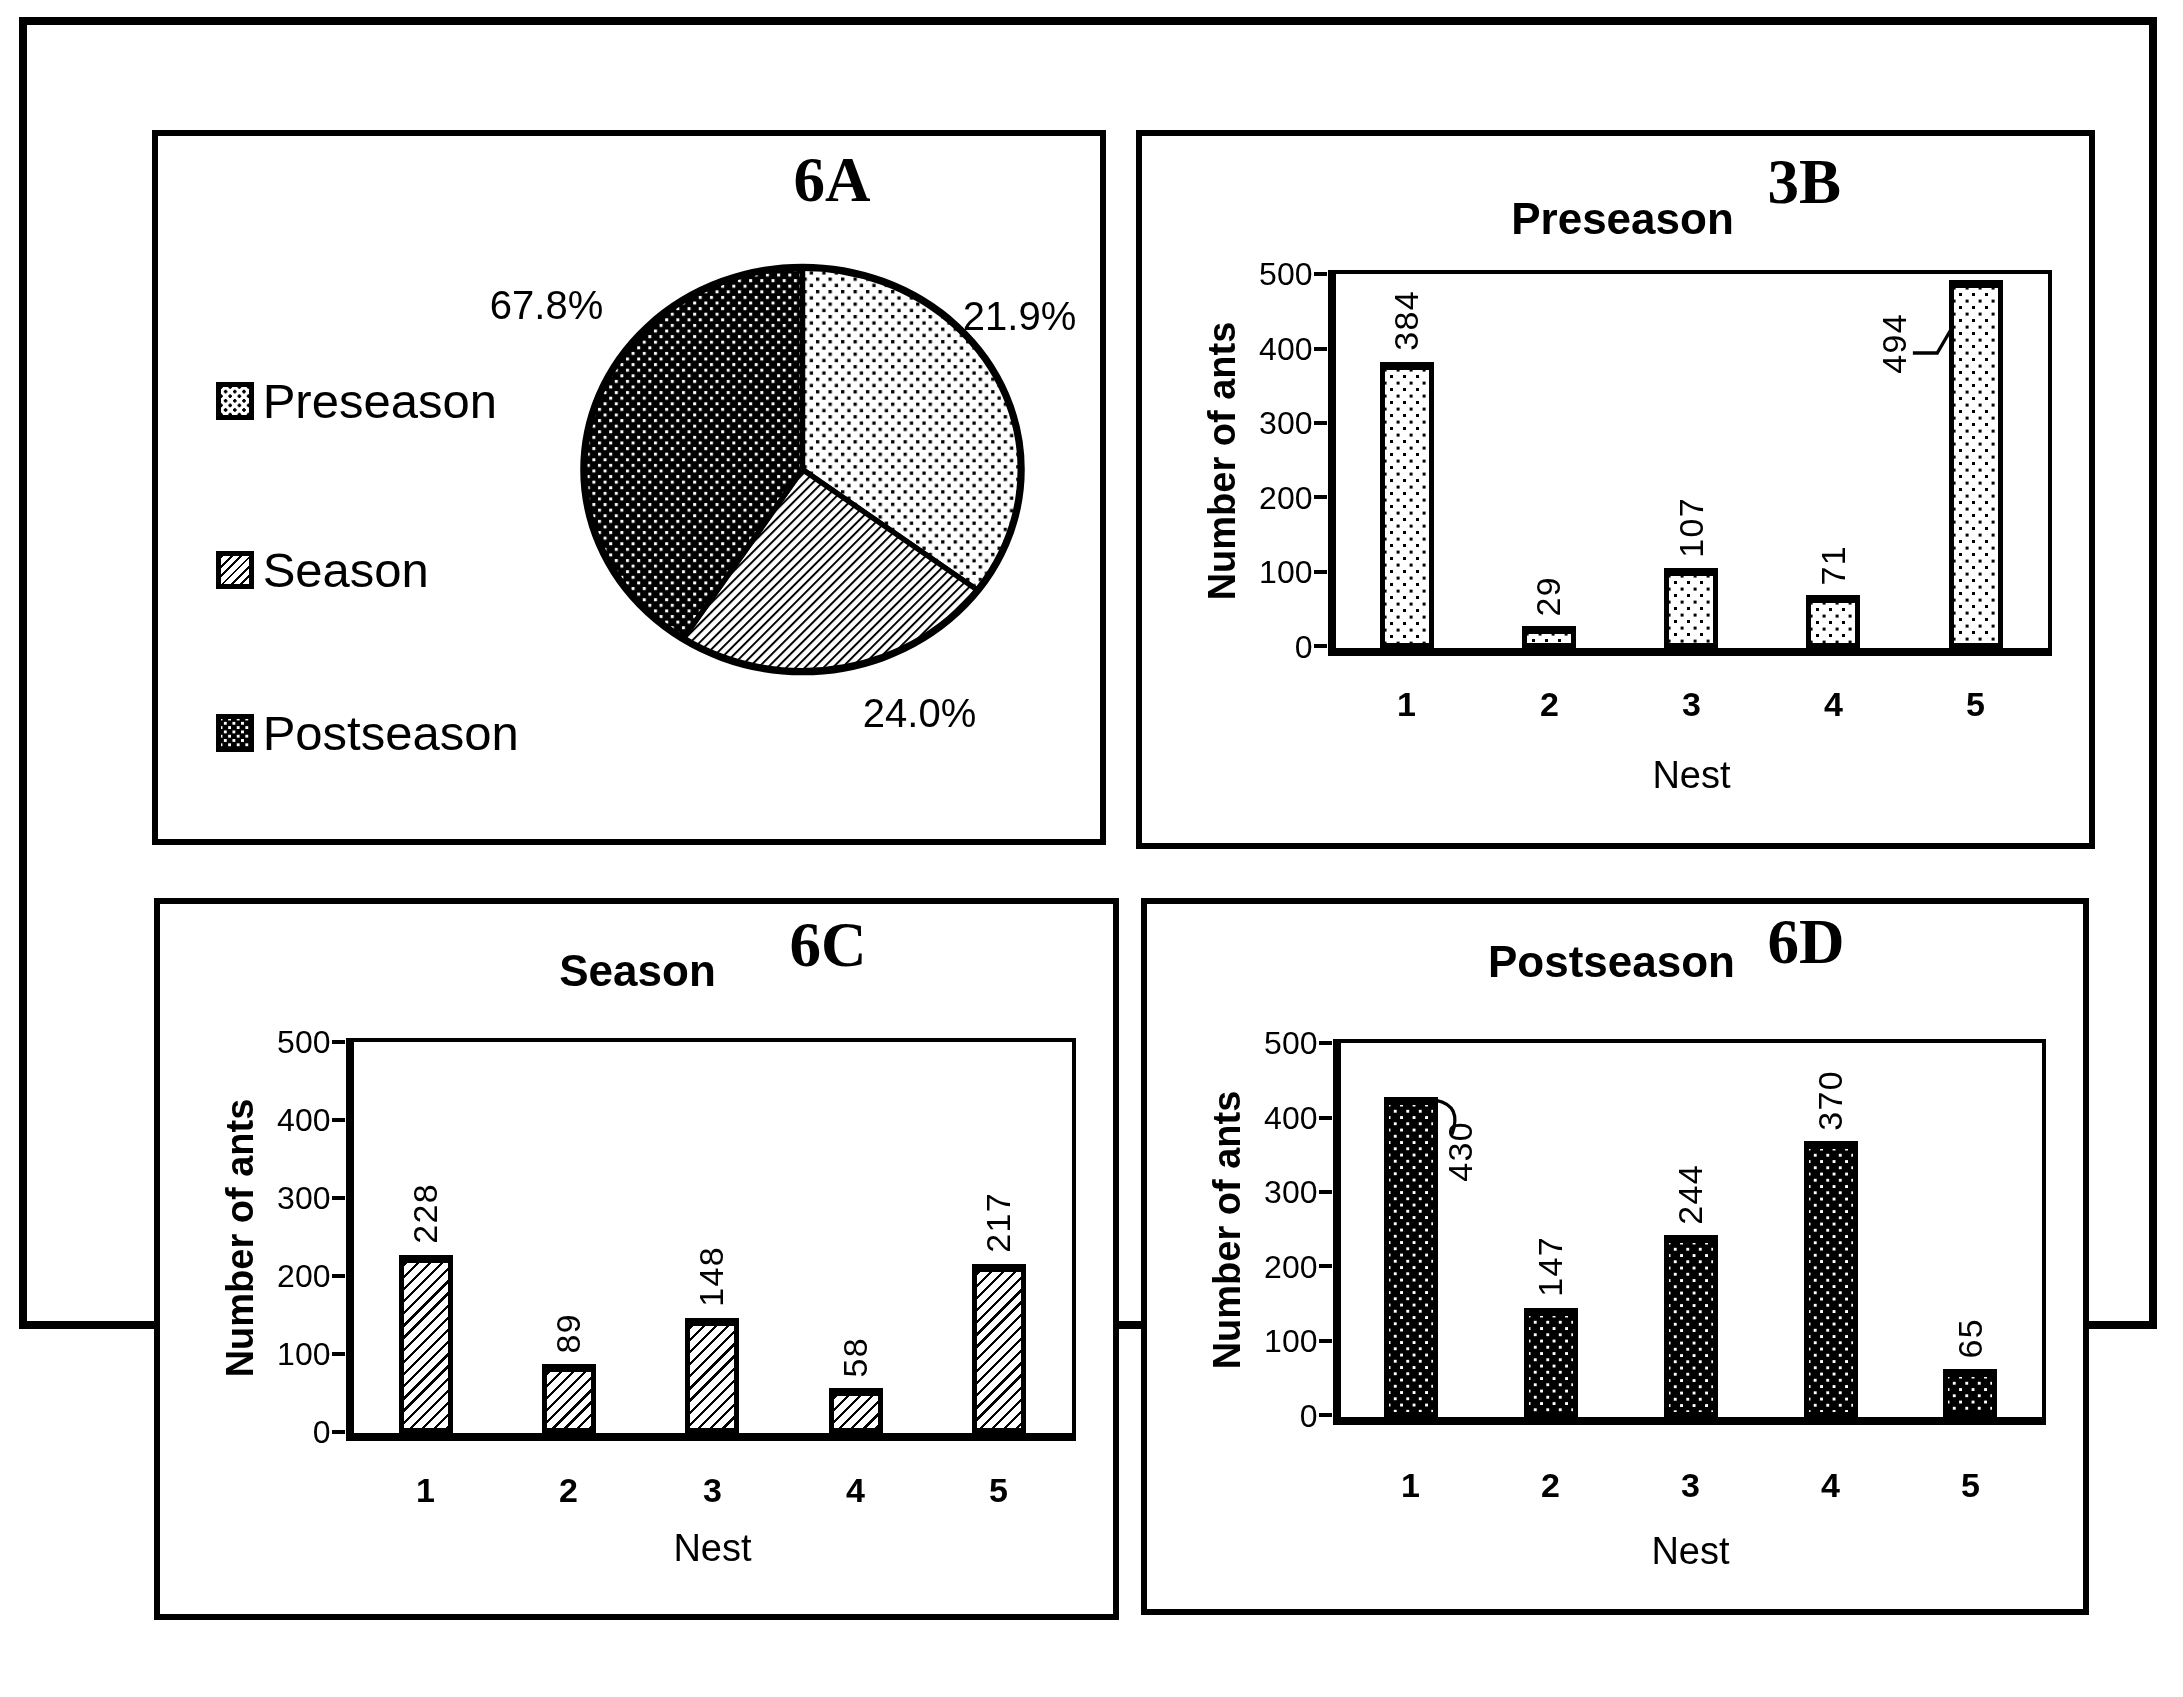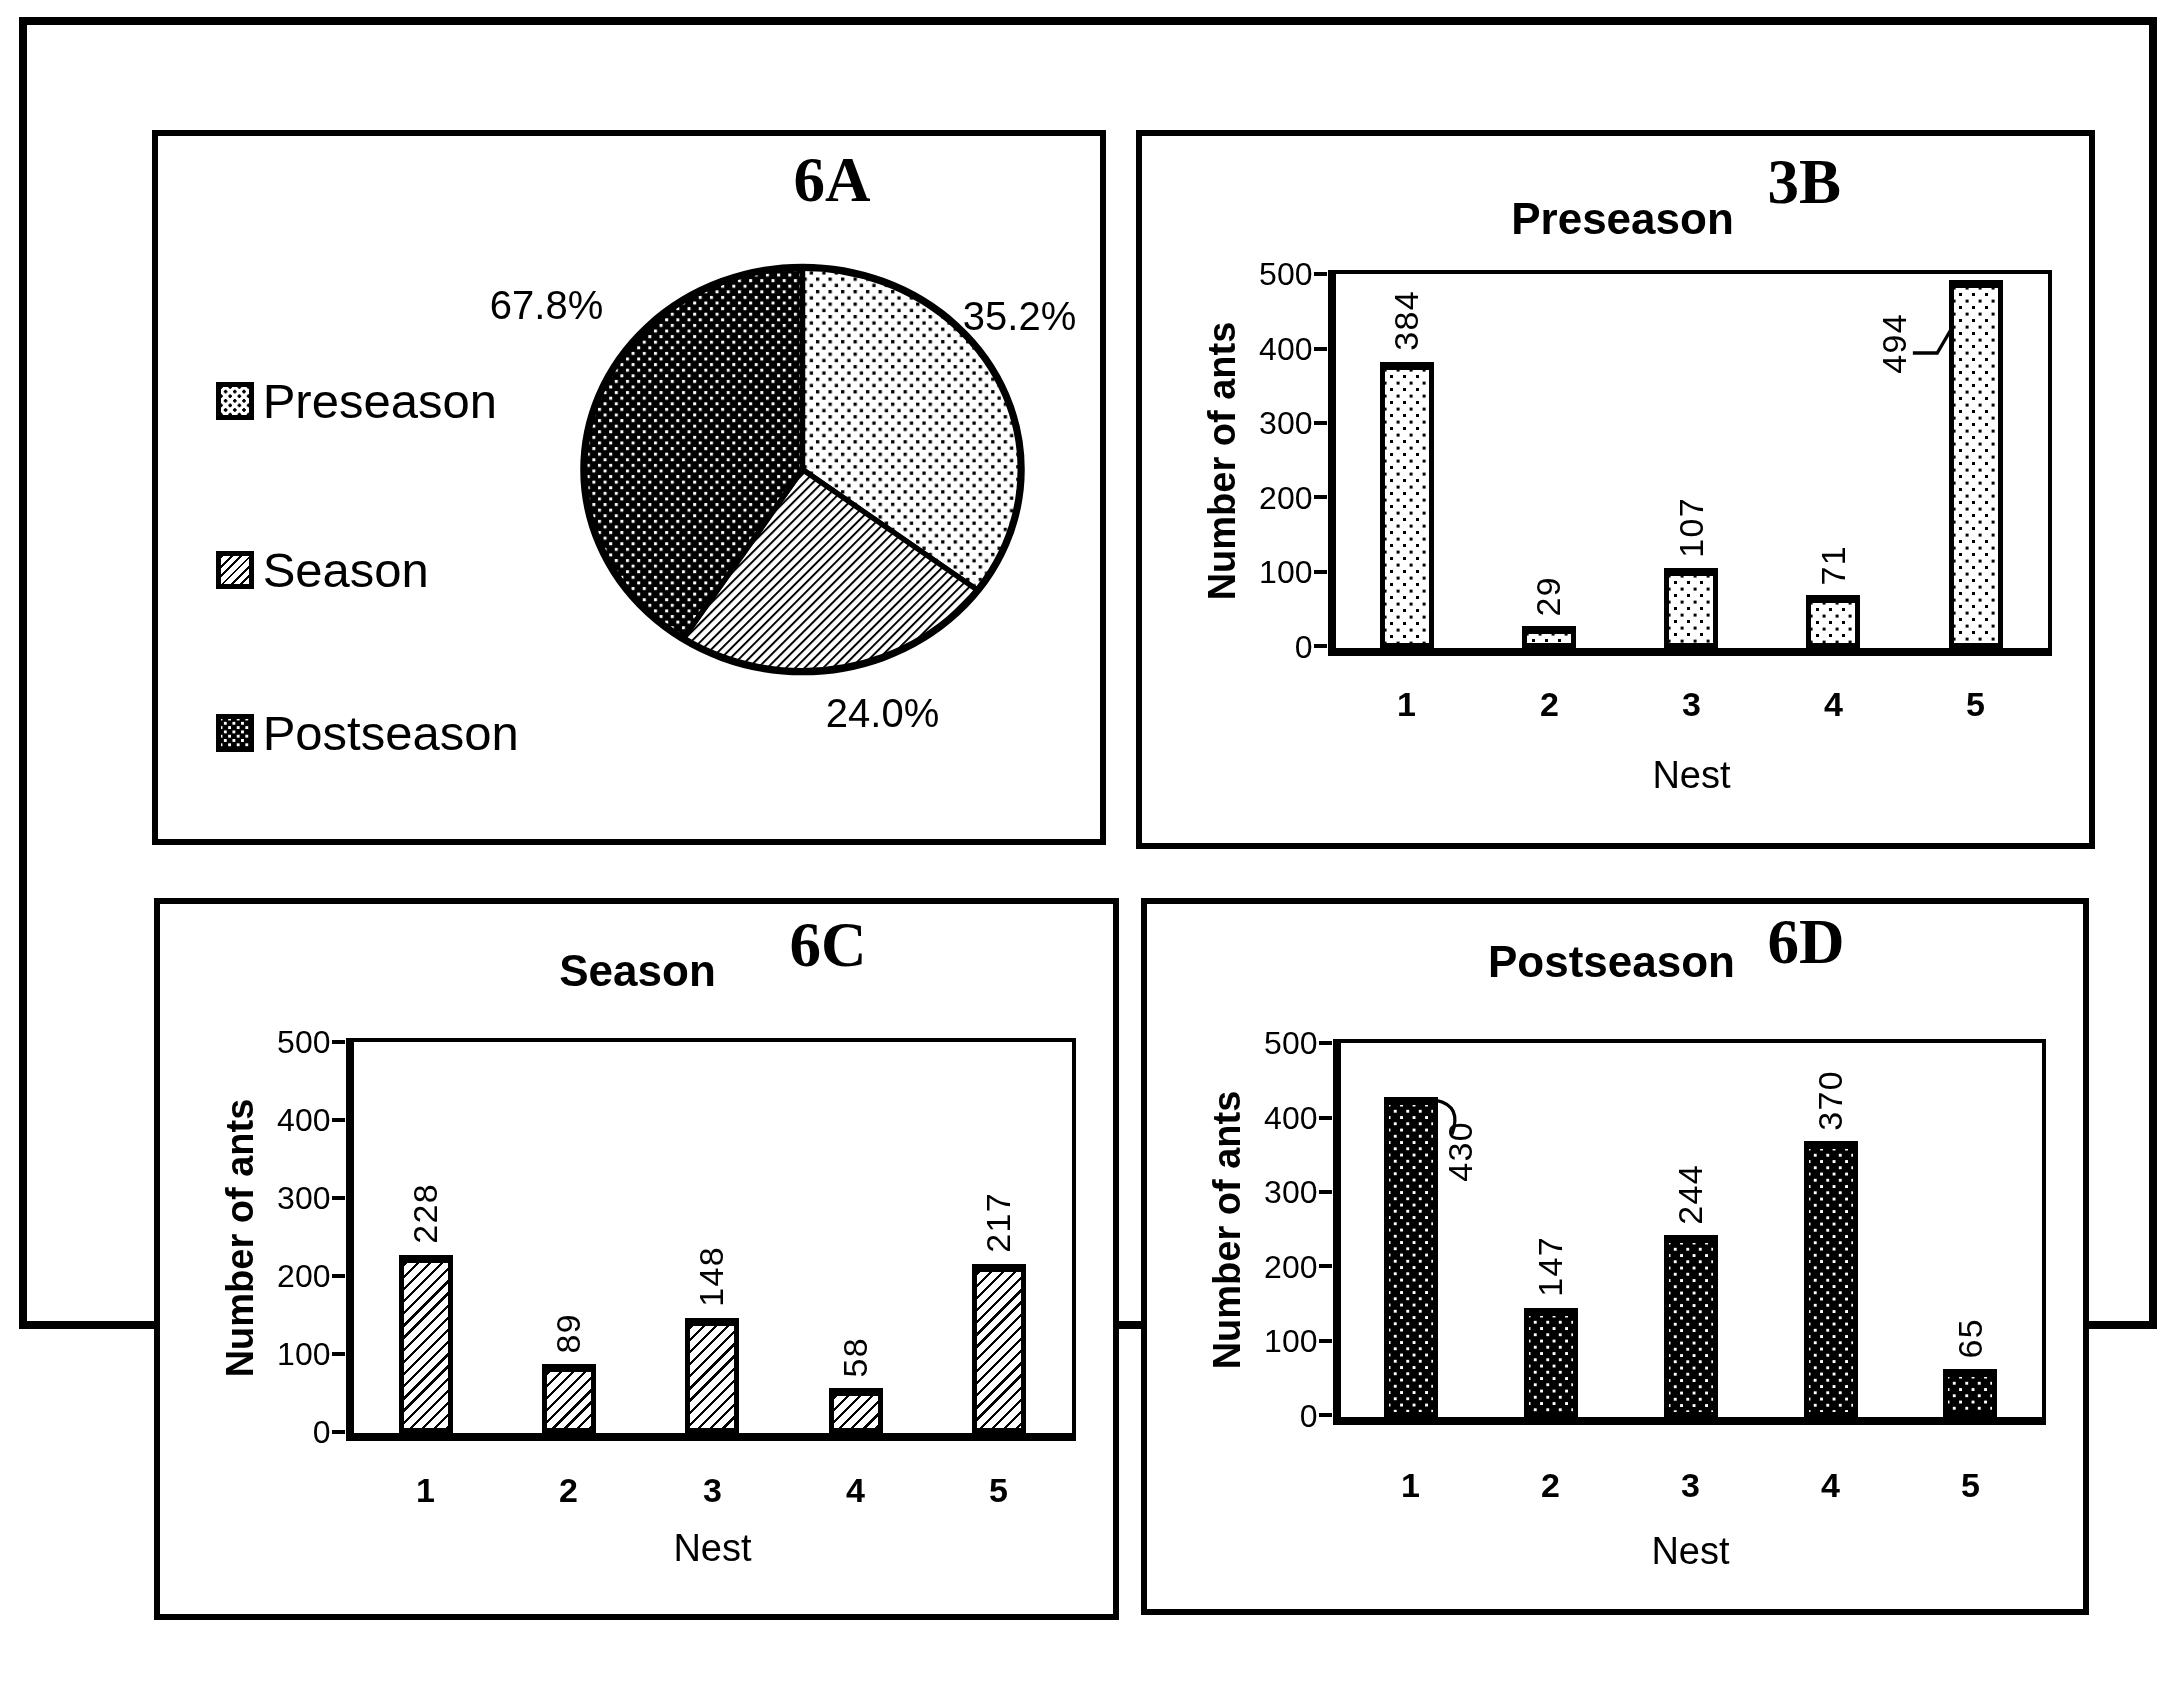--- a/index.html
+++ b/index.html
@@ -89,22 +89,22 @@
         <span class="leg-label">Preseason</span>
       </div>
       <div class="leg-item" style="left: 58px; top: 434px;">
         <span class="leg-sw pat-diag"></span>
         <span class="leg-label">Season</span>
       </div>
       <div class="leg-item" style="left: 58px; top: 597px;">
         <span class="leg-sw pat-dotsW"></span>
         <span class="leg-label">Postseason</span>
       </div>
-      <div class="pct" style="left: 862px; top: 180px;">35.2%</div>
-      <div class="pct" style="left: 725px; top: 577px;">24.0%</div>
+      <div class="pct" style="left: 862px; top: 180px;">21.9%</div>
+      <div class="pct" style="left: 762px; top: 577px;">24.0%</div>
       <div class="pct" style="left: 389px; top: 169px;">67.8%</div>
     </section>
 
   <section class="panel" id="panel-6B">
       <div class="corner" style="left: 626px; top: 13px;">3B</div>
       <div class="title" style="left: 481px; top: 58px;">Preseason</div>
       <div class="axis-y" style="left: 80px; top: 325px;">Number of ants</div>
       <div class="plot" style="left: 186px; top: 134px; width: 724px; height: 386px;">
         <div class="ytick" style="left: -148px; top: 353px;">0</div>
         <div class="ytickmark" style="left: -22px; top: 370px;"></div>

